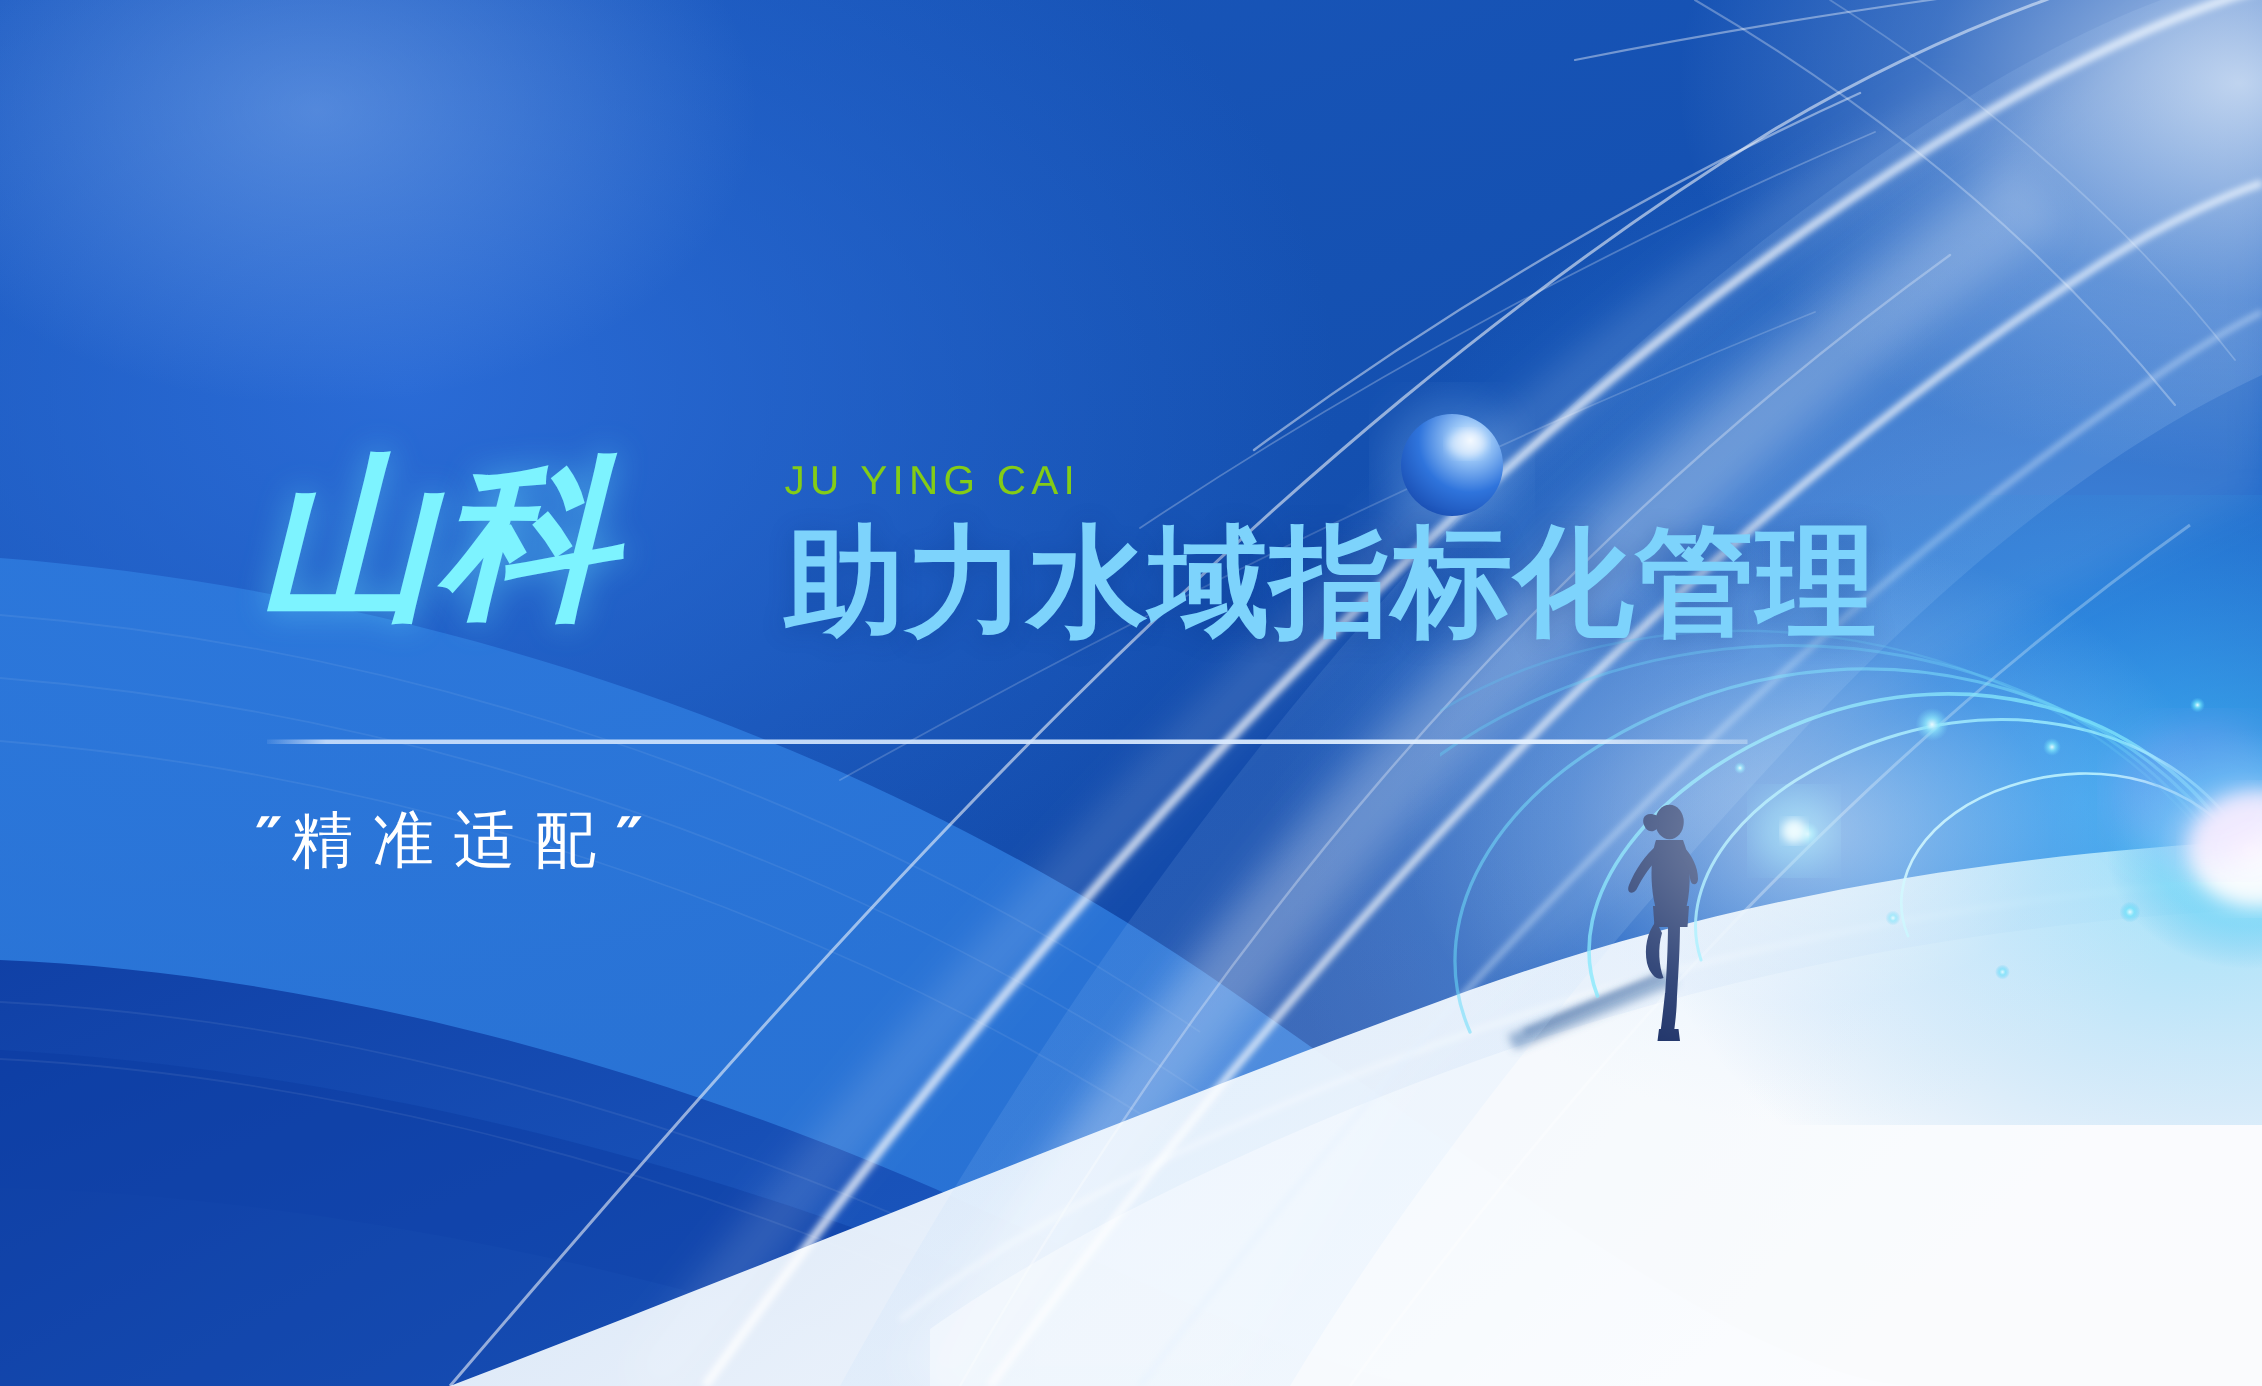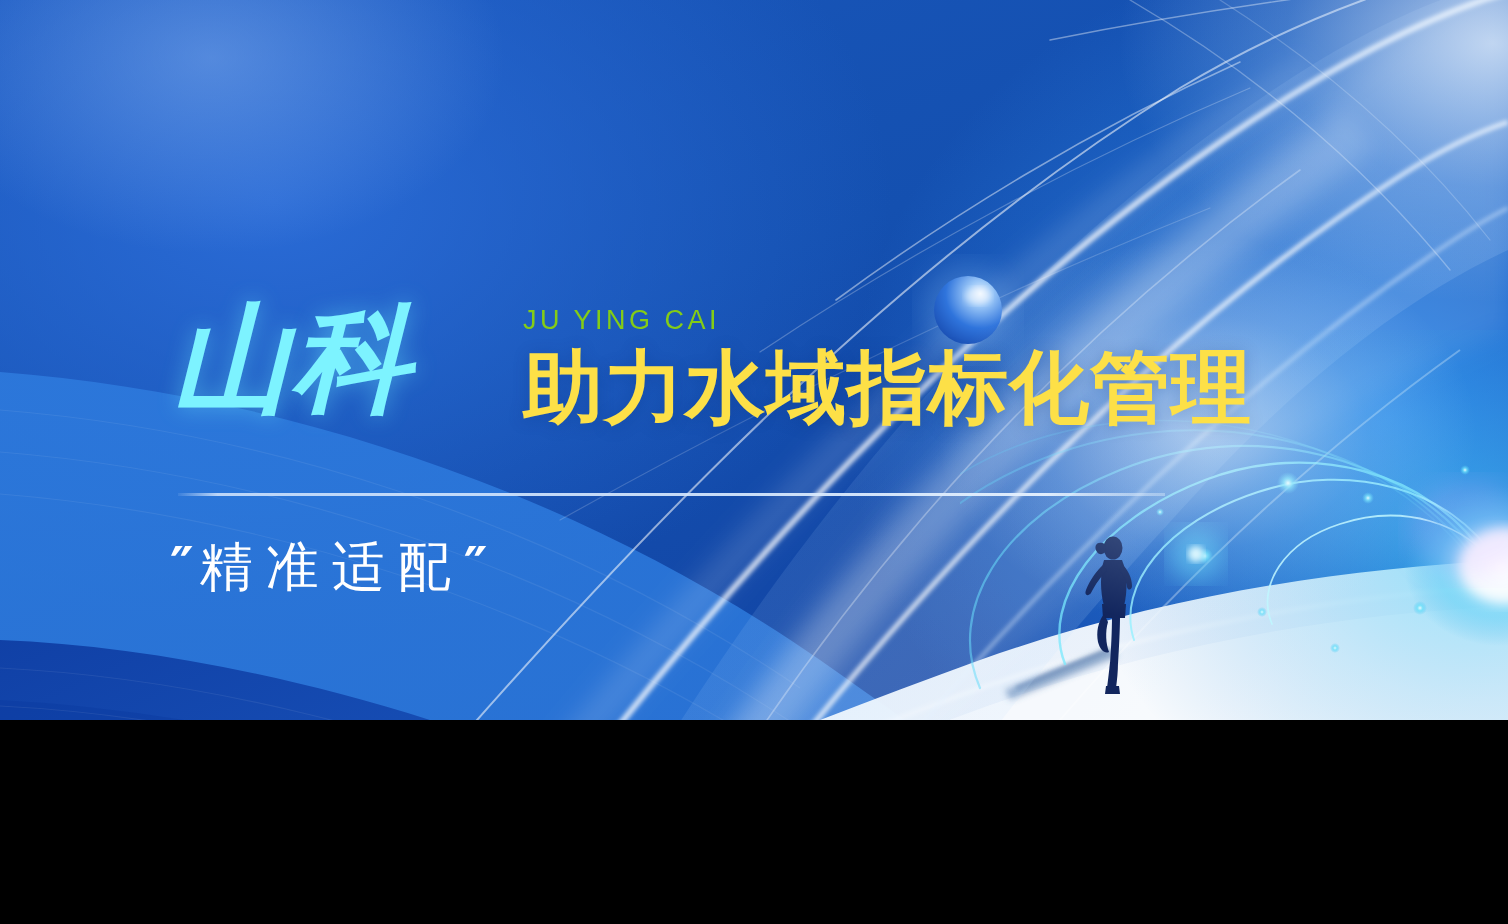--- a/index.html
+++ b/index.html
@@ -1,21 +1,21 @@
 <!DOCTYPE html>
 <html><head>
 <meta charset="utf-8">
 <style>
   html,body{margin:0;padding:0;background:#000;}
   *{box-sizing:border-box;}
 
   .banner{
     position:relative;
     width:1508px;
-    height:720px;
+    height:924px;
     overflow:hidden;
     font-family:"Liberation Sans","DejaVu Sans",sans-serif;
     background:#1450B0;
   }
 
   
   .layer{position:absolute;inset:0;pointer-events:none;}
 
   
   .bg-base{
@@ -76,21 +76,21 @@
     color:#84cc16;
     font-weight:400;
     line-height:1;
     margin-bottom:14px;
     white-space:nowrap;
   }
   .headline{
     font-size:80px;
     line-height:1;
     font-weight:bold;
-    color:#fde047;
+    color:#7dd3fc;
     letter-spacing:1px;
     white-space:nowrap;
     font-family:"DejaVu Sans","Liberation Sans",sans-serif;
     text-shadow:0 2px 16px rgba(10,50,130,.30);
   }
 
   .divider{
     position:absolute;
     left:178px;
     top:493px;
@@ -101,21 +101,21 @@
       rgba(203,224,252,.90) 4%,
       rgba(214,232,254,.92) 55%,
       rgba(230,242,255,.95) 88%,
       rgba(235,246,255,.35) 100%);
   }
 
   .tagline{
     position:absolute;
     left:170px;
     top:540px;
-    font-size:53px;
+    font-size:41px;
     line-height:1;
     color:#FFFFFF;
     font-weight:500;
     letter-spacing:13px;
     white-space:nowrap;
     font-family:"DejaVu Sans","Liberation Sans",sans-serif;
   }
   .tagline .qm{font-weight:bold;letter-spacing:6px;}
 </style>
 </head>

